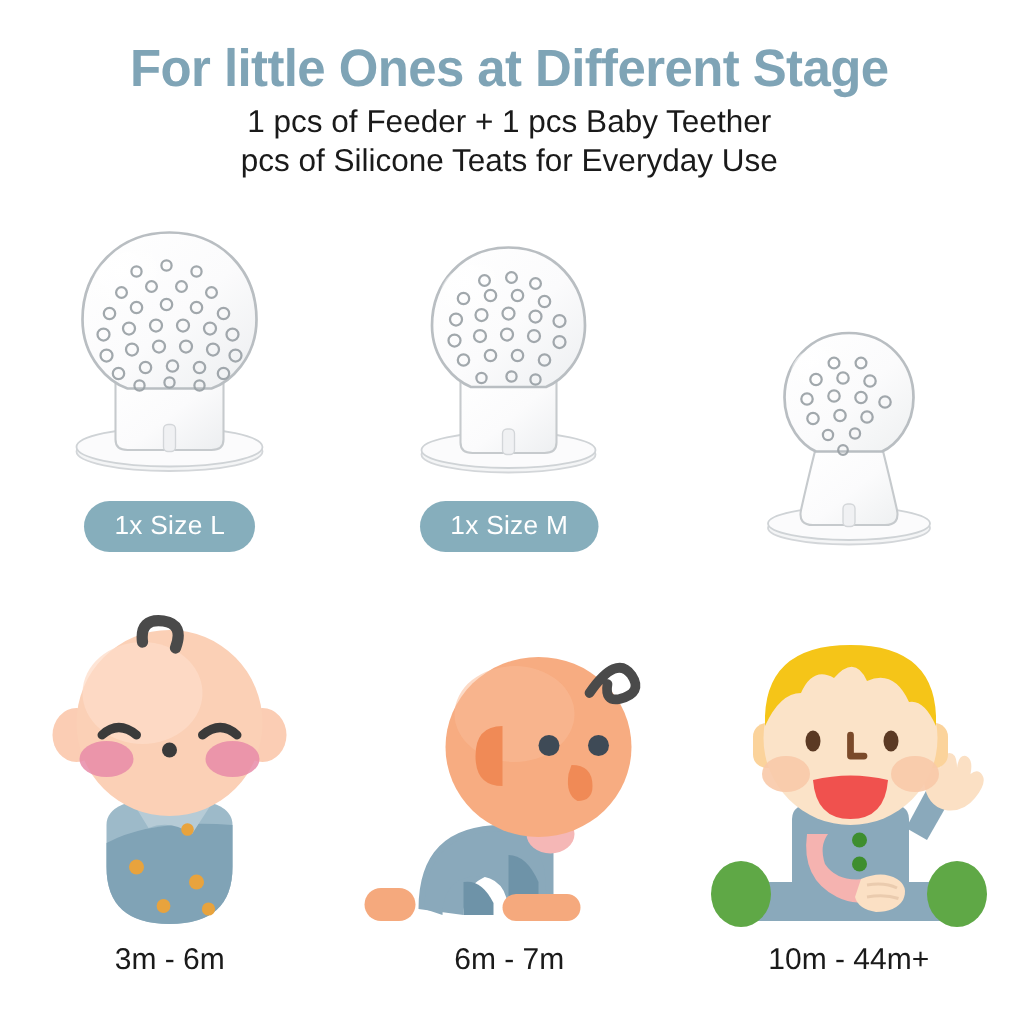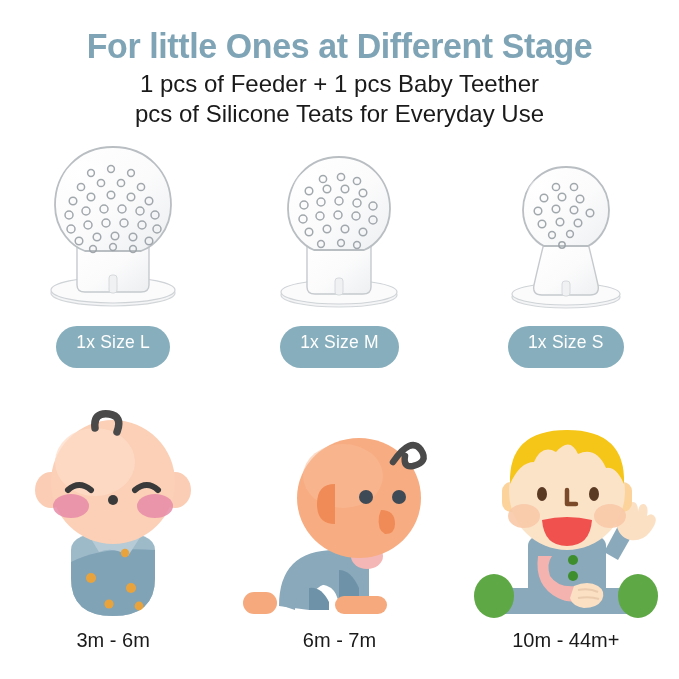--- a/index.html
+++ b/index.html
@@ -30,21 +30,21 @@
   .headline {
     font-size: 35px;
     font-weight: 700;
     color: #7FA4B6;
     letter-spacing: -0.4px;
     line-height: 1.05;
     white-space: nowrap;
     transform: scaleX(0.97);
   }
   .subline {
-    font-size: 24px;
+    font-size: 21px;
     font-weight: 400;
     color: #1a1a1a;
     line-height: 1.25;
     margin-top: 4px;
     white-space: nowrap;
   }
   .subline + .subline { margin-top: 0px; }
 
   
   .teat-row {
@@ -73,21 +73,21 @@
     align-items: flex-end;
     justify-content: center;
   }
   .badge {
     margin-top: 13px;
     color: #ffffff;
     background: #86AEBC;
     border-radius: 999px;
     font-size: 17.5px;
     line-height: 1;
-    padding: 8px 20px 17px 20px;
+    padding: 8px 20px 9px 20px;
     letter-spacing: 0.2px;
     white-space: nowrap;
   }
 
   
   .baby-row {
     position: absolute;
     top: 388px;
     left: 0;
     width: 679px;
@@ -279,21 +279,20 @@
               <circle cx="114" cy="78" r="3.8"></circle>
             <circle cx="66" cy="89" r="3.8"></circle>
               <circle cx="84" cy="87" r="3.8"></circle>
               <circle cx="102" cy="88" r="3.8"></circle>
             <circle cx="76" cy="100" r="3.4"></circle>
               <circle cx="94" cy="99" r="3.4"></circle>
             <circle cx="86" cy="110" r="3.2"></circle>
           </g>
         </svg>
       </div>
-      <div class="badge">1x Size S</div>
     </div>
 
   </div>
 
   <div class="baby-row">
 
     <div class="baby-cell">
       <div class="baby-art">
         <svg width="200" height="212" viewBox="0 0 200 212">
 

